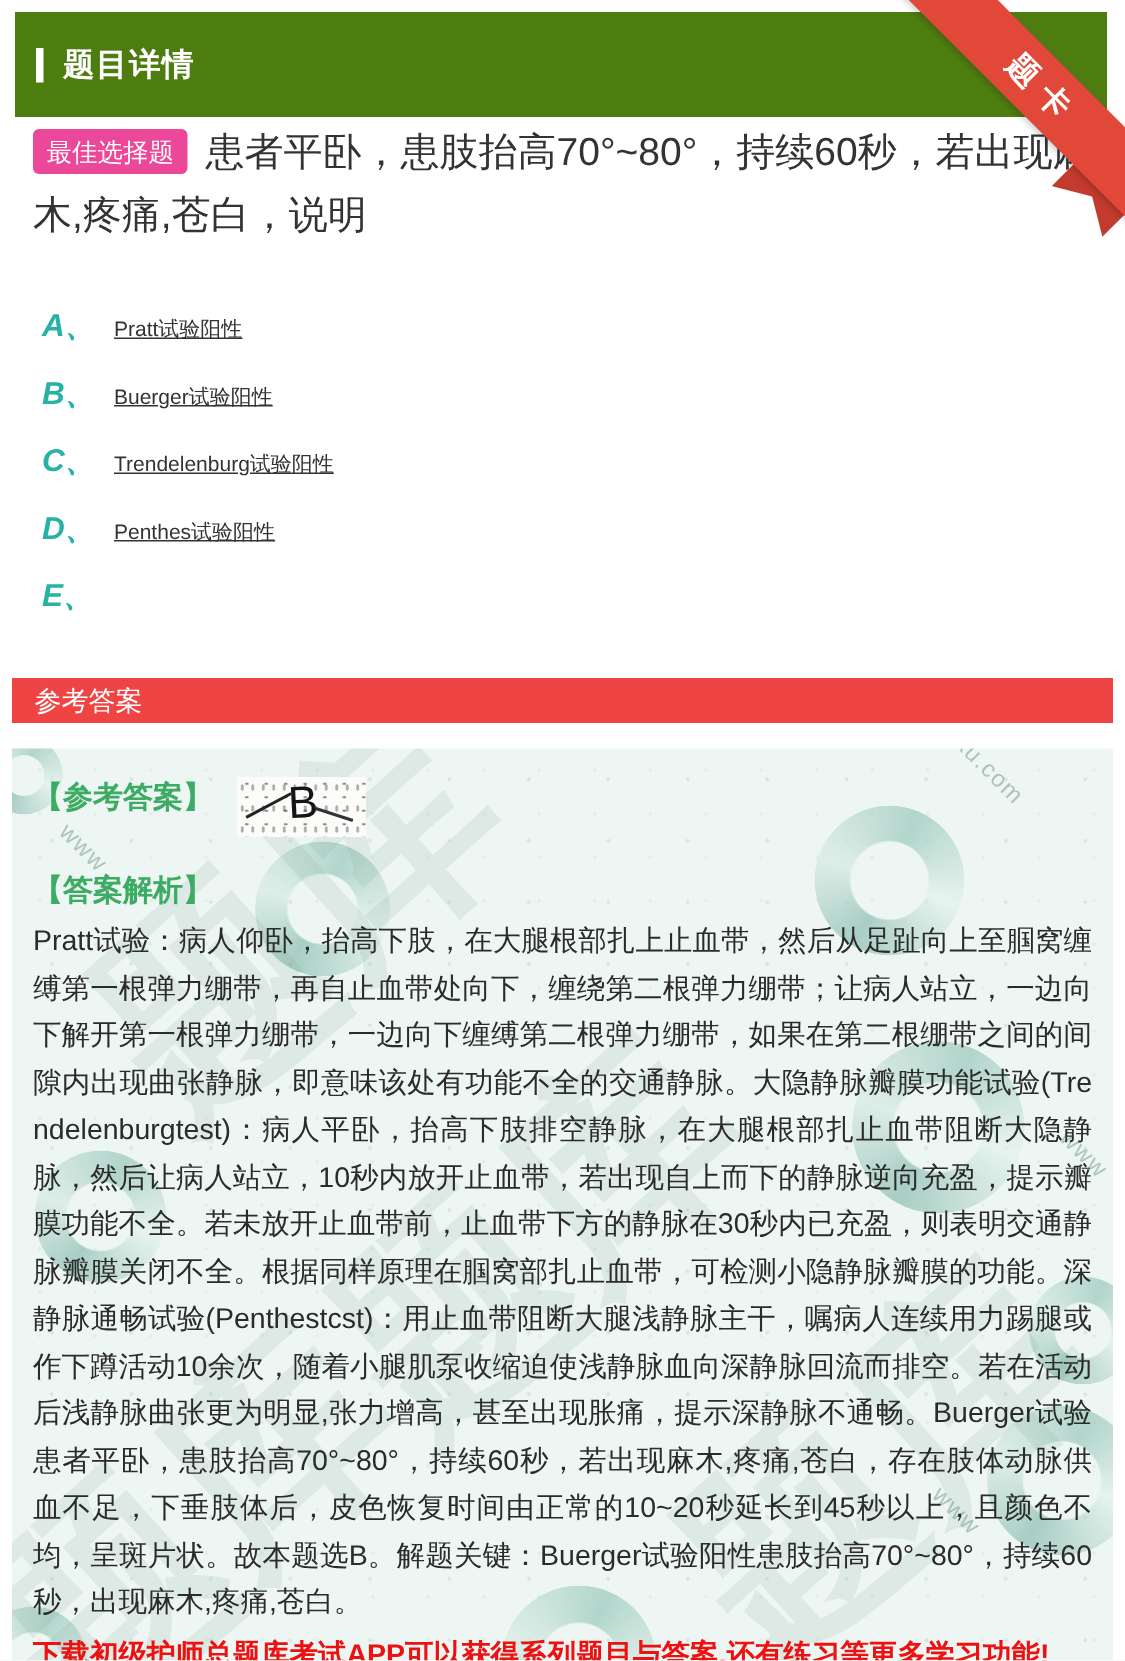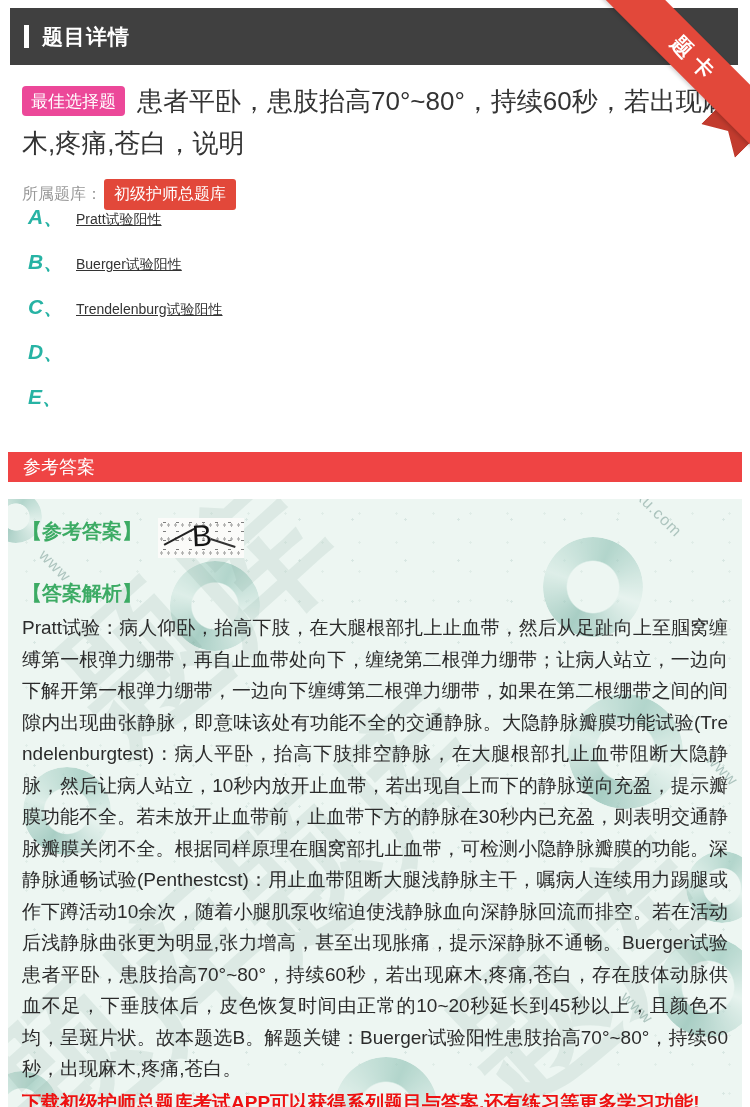--- a/index.html
+++ b/index.html
@@ -4,22 +4,22 @@
 <style>
   html,body { margin:0; padding:0; }
   body {
     width:750px; height:1107px; position:relative; overflow:hidden;
     background:#ffffff;
     font-family:"Liberation Sans","DejaVu Sans",sans-serif;
   }
 
   
   .top-header {
-    position:absolute; left:10px; top:8px; width:728px; height:57px;
-    background:#404040; display:flex; align-items:center;
+    position:absolute; left:10px; top:8px; width:728px; height:70px;
+    background:#4d7c0f; display:flex; align-items:center;
   }
   .header-accent { width:5px; height:23px; background:#ffffff; margin:0 13px 0 14px; }
   .header-title { color:#ffffff; font-size:21px; font-weight:bold; letter-spacing:1px; }
 
   
   .ribbon-wrap { position:absolute; top:0; right:0; width:165px; height:165px; overflow:hidden; z-index:5; }
   .ribbon-band {
     position:absolute; top:36px; right:-60px; width:235px; height:42px;
     background:#e2483a; transform:rotate(45deg);
     display:flex; align-items:center; justify-content:center;
@@ -108,41 +108,38 @@
   <div class="header-title">题目详情</div>
 </div>
 
 <div class="ribbon-wrap">
   <div class="ribbon-tail"></div>
   <div class="ribbon-band">题卡</div>
 </div>
 
 <div class="question-sec">
   <div class="q-text"><span class="q-badge">最佳选择题</span><span>患者平卧，患肢抬高70°~80°，持续60秒，若出现麻木,疼痛,苍白，说明</span></div>
-  <div class="bank-row">
-    <span class="bank-label">所属题库：</span>
-    <span class="bank-badge">初级护师总题库</span>
-  </div>
 </div>
 
 <div class="options">
   <div class="option">
     <span class="opt-letter">A、</span>
     <span class="opt-text">Pratt试验阳性</span>
   </div>
   <div class="option">
     <span class="opt-letter">B、</span>
     <span class="opt-text">Buerger试验阳性</span>
   </div>
   <div class="option">
     <span class="opt-letter">C、</span>
     <span class="opt-text">Trendelenburg试验阳性</span>
   </div>
   <div class="option">
     <span class="opt-letter">D、</span>
+    <span class="opt-text">Penthes试验阳性</span>
   </div>
   <div class="option">
     <span class="opt-letter">E、</span>
   </div>
 </div>
 
 <div class="answer-bar">
   <span>参考答案</span>
 </div>
 

